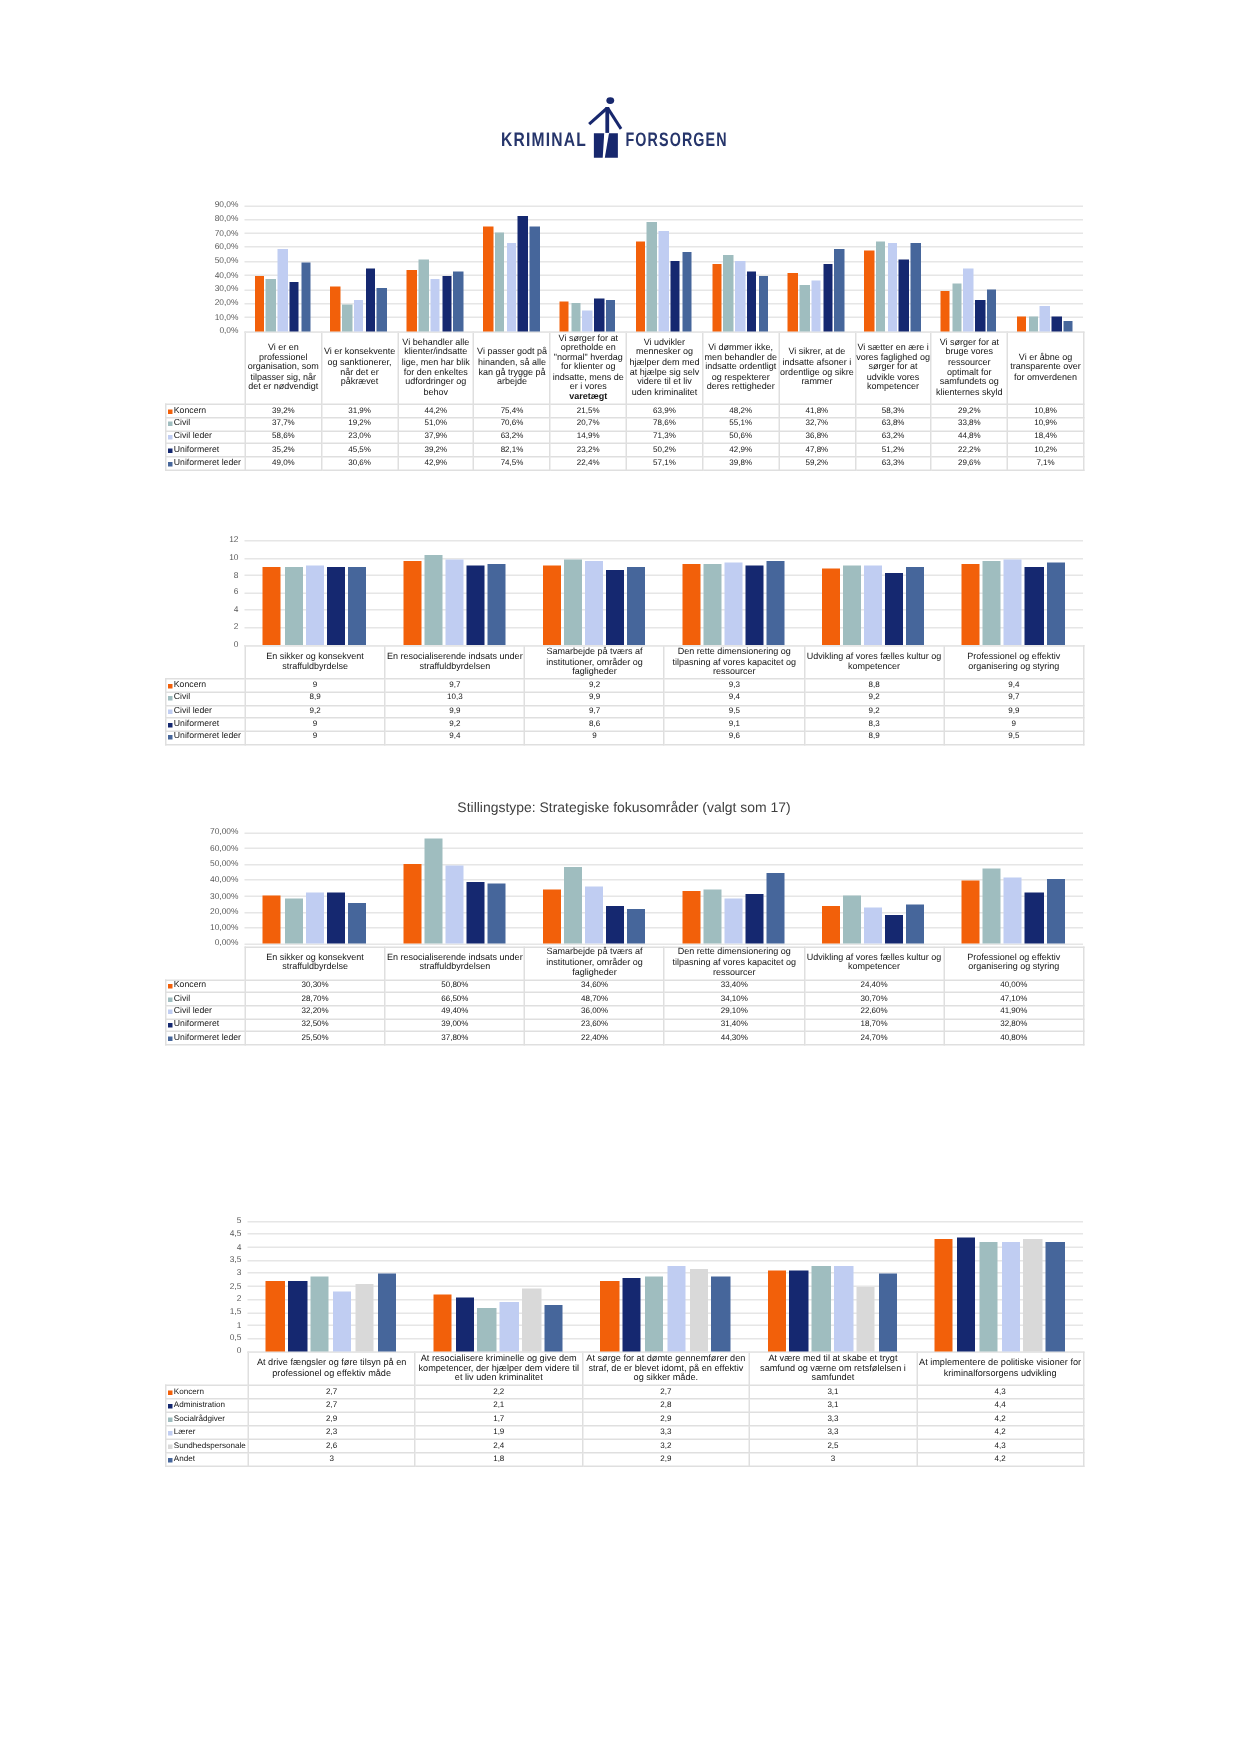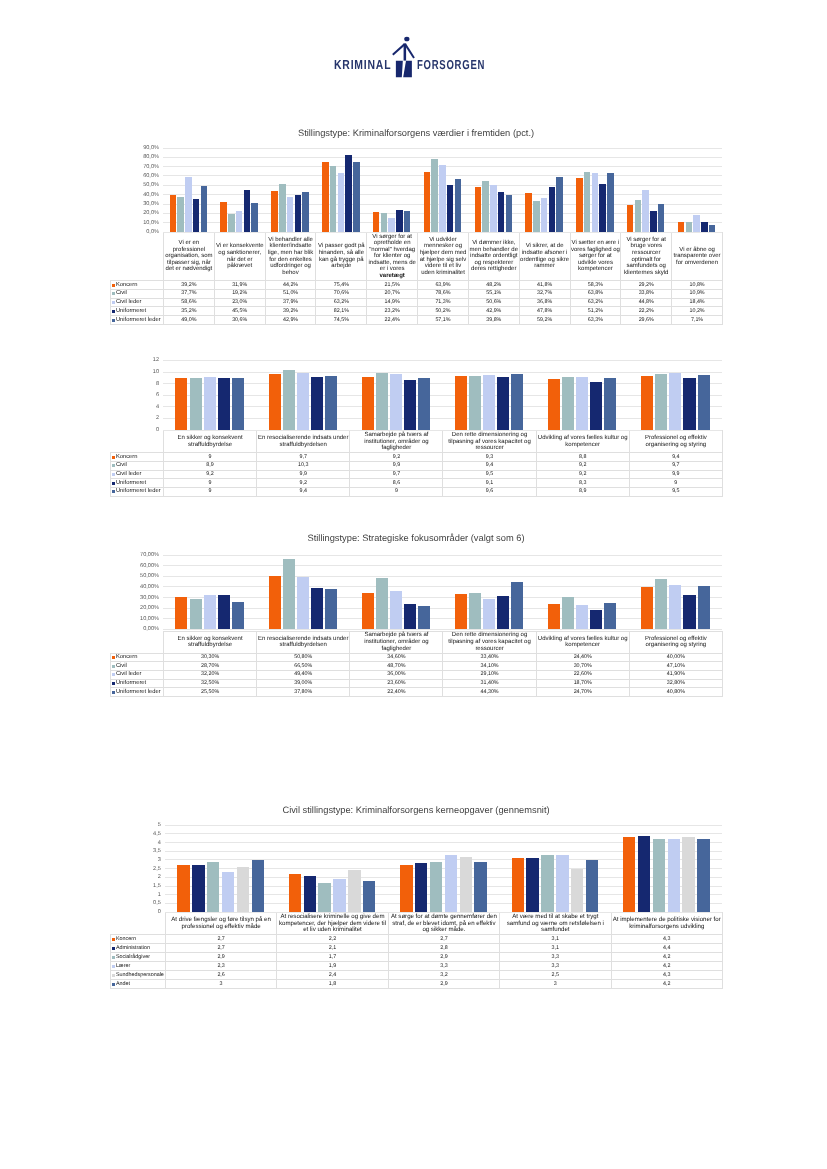--- a/index.html
+++ b/index.html
@@ -8,21 +8,21 @@
     width:827px; height:1169px;
     background:#ffffff;
     font-family:"Liberation Sans", sans-serif;
     overflow:hidden;
     -webkit-font-smoothing:antialiased;
     text-rendering:geometricPrecision;
   }
   .page { position:relative; width:827px; height:1169px; }
 
   
-  .logo { position:absolute; left:0; top:32px; width:827px; height:48px; }
+  .logo { position:absolute; left:0; top:60px; width:827px; height:48px; }
   .logo-word { position:absolute; font-family:"Liberation Sans", sans-serif; font-size:13px;
                font-weight:700; letter-spacing:1.0px; color:#26356B; line-height:13px;
                white-space:nowrap; }
   .logo-left  { left:334.4px; top:26.2px; transform:scaleX(0.801); transform-origin:0 0; }
   .logo-right { left:417.2px; top:26.2px; transform:scaleX(0.734); transform-origin:0 0; }
   .logo-mark  { position:absolute; left:390px; top:0px; width:28px; height:48px; }
 
   
   .chart-block { position:absolute; }
   .chart-title { text-align:center; font-size:9.3px; color:#3f3f3f; font-weight:400;
@@ -67,21 +67,20 @@
           <path d="M16.0 11.5 L14.45 12.9 L23.2 26.5 L24.85 25.4 Z"></path>
           <path d="M5.9 28.8 L12.8 28.8 L11.8 45.2 L5.9 45.2 Z"></path>
           <path d="M16.0 28.8 L21.9 28.8 L21.9 45.2 L13.2 45.2 Z"></path>
         </g>
       </svg>
     </span>
     <span class="logo-word logo-right">FORSORGEN</span>
   </div>
 
   <div class="chart-block" style="left:110px;top:128px;width:612px;">
-    <div class="chart-title" style="height:11px;">Stillingstype: Kriminalforsorgens værdier i fremtiden (pct.)</div>
     <div class="plot" style="height:84px;margin-top:9.00px;">
       <div class="ylabels" style="width:53px;">
         <span class="ylab" style="top:100.0000%">0,0%</span>
         <span class="ylab" style="top:88.8889%">10,0%</span>
         <span class="ylab" style="top:77.7778%">20,0%</span>
         <span class="ylab" style="top:66.6667%">30,0%</span>
         <span class="ylab" style="top:55.5556%">40,0%</span>
         <span class="ylab" style="top:44.4444%">50,0%</span>
         <span class="ylab" style="top:33.3333%">60,0%</span>
         <span class="ylab" style="top:22.2222%">70,0%</span>
@@ -410,21 +409,21 @@
         <td>9,4</td>
         <td>9</td>
         <td>9,6</td>
         <td>8,9</td>
         <td>9,5</td>
       </tr>
       </tbody>
     </table>
   </div>
   <div class="chart-block" style="left:110px;top:533px;width:612px;">
-    <div class="chart-title" style="height:11px;">Stillingstype: Strategiske fokusområder (valgt som 6)</div>
+    <div class="chart-title" style="height:11px;">Stillingstype: Strategiske fokusområder (valgt som 17)</div>
     <div class="plot" style="height:74.19999999999993px;margin-top:11.20px;">
       <div class="ylabels" style="width:53px;">
         <span class="ylab" style="top:100.0000%">0,00%</span>
         <span class="ylab" style="top:85.7143%">10,00%</span>
         <span class="ylab" style="top:71.4286%">20,00%</span>
         <span class="ylab" style="top:57.1429%">30,00%</span>
         <span class="ylab" style="top:42.8571%">40,00%</span>
         <span class="ylab" style="top:28.5714%">50,00%</span>
         <span class="ylab" style="top:14.2857%">60,00%</span>
         <span class="ylab" style="top:0.0000%">70,00%</span>
@@ -546,21 +545,20 @@
         <td>37,80%</td>
         <td>22,40%</td>
         <td>44,30%</td>
         <td>24,70%</td>
         <td>40,80%</td>
       </tr>
       </tbody>
     </table>
   </div>
   <div class="chart-block" style="left:110px;top:805px;width:612px;">
-    <div class="chart-title" style="height:11px;">Civil stillingstype: Kriminalforsorgens kerneopgaver (gennemsnit)</div>
     <div class="plot" style="height:87.0px;margin-top:9.20px;">
       <div class="ylabels" style="width:54.900000000000006px;">
         <span class="ylab" style="top:100.0000%">0</span>
         <span class="ylab" style="top:90.0000%">0,5</span>
         <span class="ylab" style="top:80.0000%">1</span>
         <span class="ylab" style="top:70.0000%">1,5</span>
         <span class="ylab" style="top:60.0000%">2</span>
         <span class="ylab" style="top:50.0000%">2,5</span>
         <span class="ylab" style="top:40.0000%">3</span>
         <span class="ylab" style="top:30.0000%">3,5</span>

